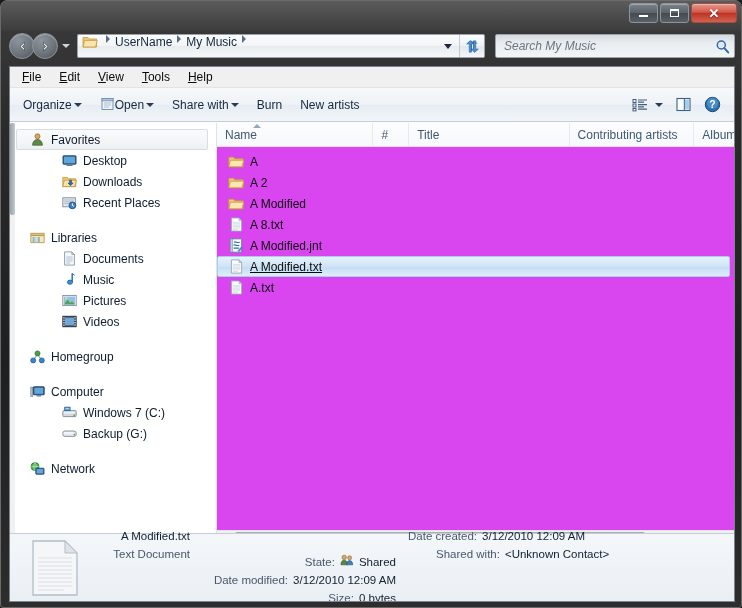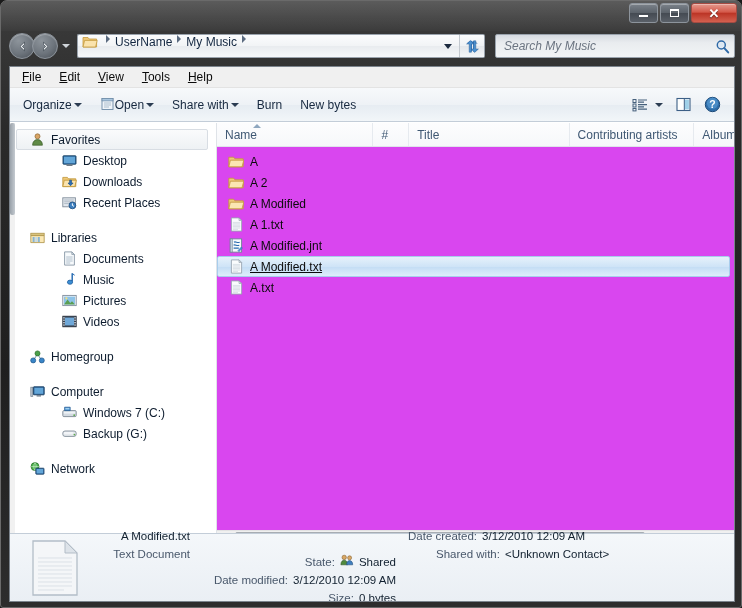--- a/index.html
+++ b/index.html
@@ -379,21 +379,21 @@
         <span class="cmd-caret"></span>
       </div>
       <div class="cmd">
         <span>Share with</span>
         <span class="cmd-caret"></span>
       </div>
       <div class="cmd">
         <span>Burn</span>
       </div>
       <div class="cmd">
-        <span>New bytes</span>
+        <span>New artists</span>
       </div>
 
       <div id="cmd-right">
         <div class="cmd-icon-btn">
           <svg width="17" height="14" viewBox="0 0 17 14">
             <rect x="1" y="1.5" width="3" height="3" fill="none" stroke="#46607c" stroke-width="1"></rect>
             <rect x="1" y="6" width="3" height="3" fill="none" stroke="#46607c" stroke-width="1"></rect>
             <rect x="1" y="10.5" width="3" height="2.4" fill="none" stroke="#46607c" stroke-width="1"></rect>
             <line x1="6" y1="2" x2="15" y2="2" stroke="#46607c" stroke-width="1.2"></line>
             <line x1="6" y1="4.2" x2="12" y2="4.2" stroke="#46607c" stroke-width="1.2"></line>
@@ -671,21 +671,21 @@
                 <g stroke="#c3cdd6" stroke-width="0.6">
                   <line x1="2.8" y1="5.4" x2="10.2" y2="5.4"></line>
                     <line x1="2.8" y1="6.8" x2="10.2" y2="6.8"></line>
                   <line x1="2.8" y1="8.2" x2="10.2" y2="8.2"></line>
                     <line x1="2.8" y1="9.6" x2="10.2" y2="9.6"></line>
                   <line x1="2.8" y1="11.0" x2="10.2" y2="11.0"></line>
                     <line x1="2.8" y1="12.4" x2="8.0" y2="12.4"></line>
                 </g>
               </svg>
             </span>
-            <span class="rlabel">A 1.txt</span>
+            <span class="rlabel">A 8.txt</span>
           </div>
 
           <div class="row">
             <span class="ricon">
               <svg width="14" height="15" viewBox="0 0 14 15">
                 <rect x="1.2" y="0.9" width="11.4" height="13.2" fill="#f6f9fb" stroke="#6f8296" stroke-width="0.9"></rect>
                 <rect x="1.2" y="0.9" width="2.0" height="13.2" fill="#cfdbe6" stroke="#6f8296" stroke-width="0.7"></rect>
                 <path d="M5.0 4.2 C6.6 3.2 8.6 5.4 10.6 4.2" stroke="#2a6bb0" stroke-width="1.2" fill="none"></path>
                 <path d="M4.6 7.2 C6.2 6.2 8.2 8.4 10.2 7.2" stroke="#2a6bb0" stroke-width="1.2" fill="none"></path>
                 <path d="M4.6 10.2 L9.8 10.2" stroke="#2a6bb0" stroke-width="1.2"></path>

